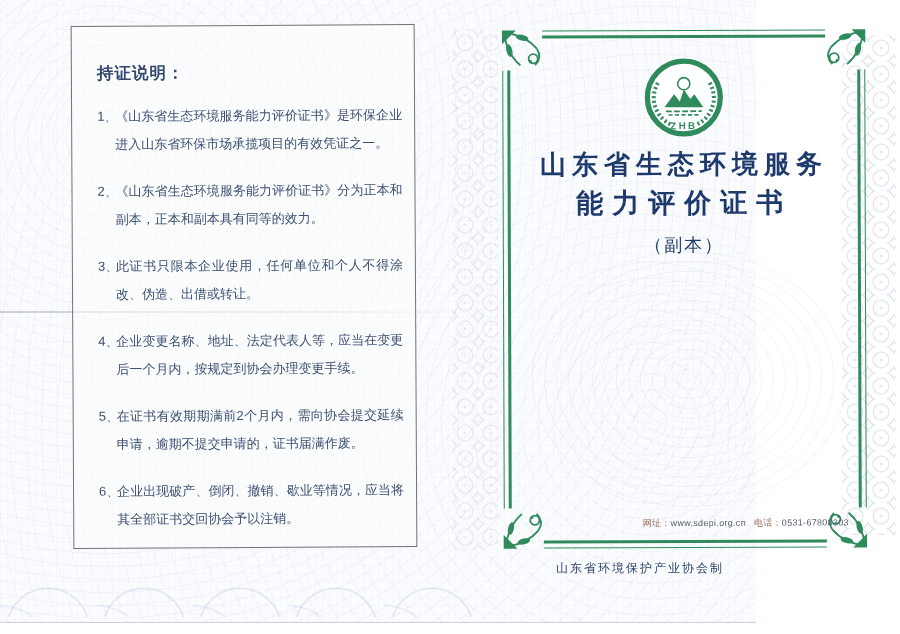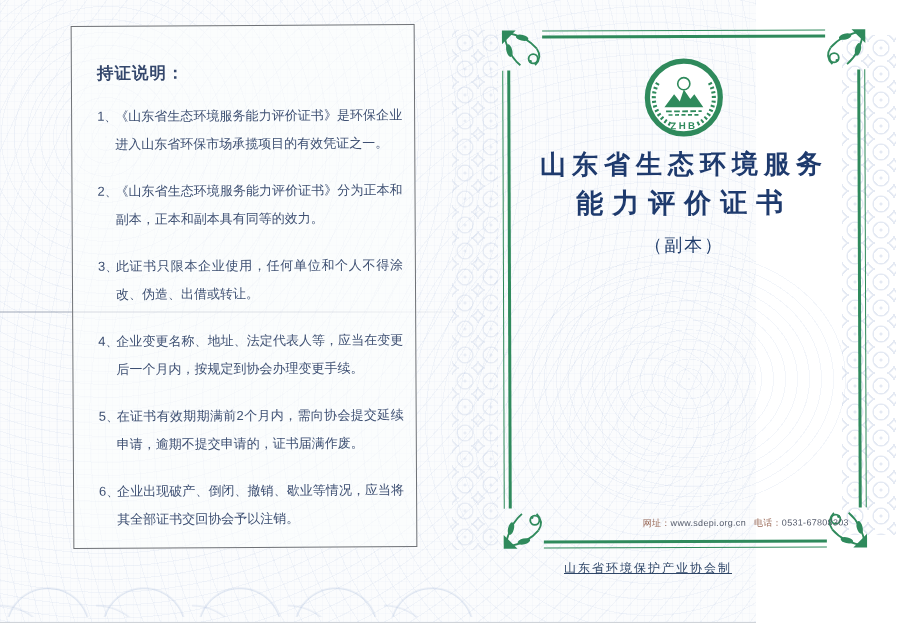--- a/index.html
+++ b/index.html
@@ -85,23 +85,23 @@
   .title-line1{font-size:26px;letter-spacing:6px;line-height:32px;}
   .title-line2{font-size:27px;letter-spacing:9px;line-height:34px;margin-top:6px;}
   .subtitle{position:absolute;left:0;right:0;top:203px;text-align:center;
     font-size:18px;letter-spacing:2px;color:#223e6c;font-weight:normal;}
 
   .contact{position:absolute;right:18px;top:487px;font-size:9px;letter-spacing:.3px;white-space:nowrap;}
   .contact .lbl{color:#9a6a58;}
   .contact .val{color:#565d6d;}
   .contact .gap{display:inline-block;width:8px;}
 
-  .issuer{position:absolute;right:24px;top:560px;
+  .issuer{position:absolute;right:32px;top:560px;
     font-family:"Liberation Serif","DejaVu Serif",serif;
-    font-size:12px;letter-spacing:2px;color:#2f4668;text-decoration:underline;}
+    font-size:12px;letter-spacing:2px;color:#2f4668;}
 </style>
 </head>
 <body>
 
 <div class="paper">
   <div class="waves"></div>
   <div class="coil right-edge"></div>
   <div class="coil mid-gap"></div>
   <div class="big-guilloche"></div>
   <div class="crease"></div>

